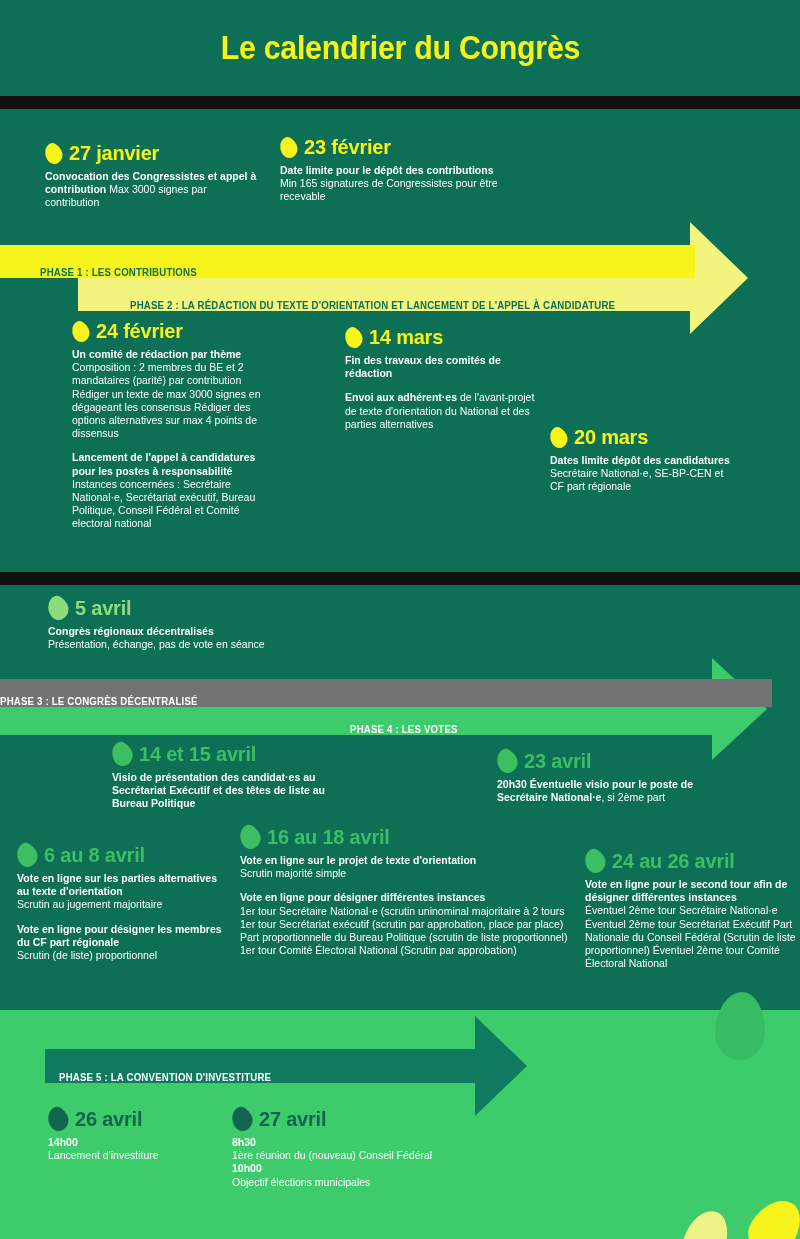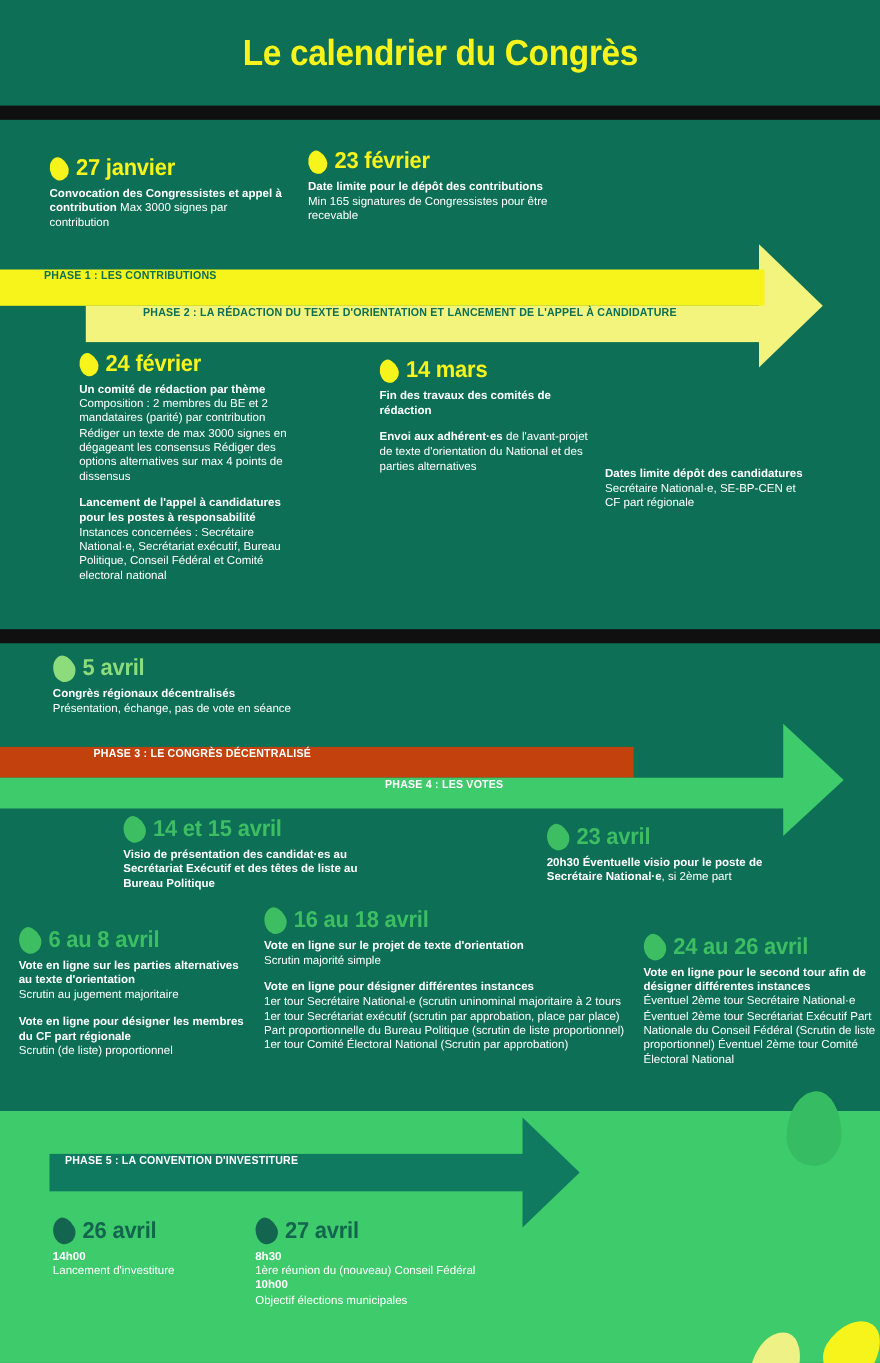--- a/index.html
+++ b/index.html
@@ -48,21 +48,21 @@
     font-family:"Liberation Sans Narrow","Liberation Sans",sans-serif;
     transform:scaleX(0.95); transform-origin:left center;
     white-space:nowrap;
   }
   .body-txt { font-size:10.5px; line-height:13.2px; color:#ffffff; }
   .body-txt b { font-weight:bold; }
   .body-txt .blk + .blk { margin-top:11px; }
 
   
   .arrowrow { position:absolute; left:0; width:800px; }
-  .bar { position:absolute; display:flex; align-items:flex-start; }
+  .bar { position:absolute; display:flex; align-items:flex-end; }
   .bar span {
     font-size:10.5px; font-weight:bold; letter-spacing:0.2px;
     font-family:"Liberation Sans Narrow","Liberation Sans",sans-serif;
     transform:scaleX(0.92); transform-origin:left center;
     white-space:nowrap;
   }
   .head {
     position:absolute; width:0; height:0;
     border-style:solid; border-color:transparent;
   }
@@ -133,20 +133,24 @@
         <span class="date-txt" style="color:#F7F41B;">14 mars</span>
       </div>
       <div class="body-txt">
         <div class="blk"><b>Fin des travaux des comités de rédaction</b></div>
         <div class="blk"><b>Envoi aux adhérent·es</b>
           <span>de l'avant-projet de texte d'orientation du National et des parties alternatives</span></div>
       </div>
     </div>
 
     <div class="entry" style="left:550px; top:316px; width:185px;">
+      <div class="date-line">
+        <span class="leaf" style="background:#F7F41B;"></span>
+        <span class="date-txt" style="color:#F7F41B;">20 mars</span>
+      </div>
       <div class="body-txt">
         <div class="blk"><b>Dates limite dépôt des candidatures</b>
           <span>Secrétaire National·e, SE-BP-CEN et CF part régionale</span></div>
       </div>
     </div>
   </div>
 
   <div class="band divider" style="top:572px; height:13px;"></div>
 
   <div class="band" style="top:585px; height:425px; background:#0d6f55;">
@@ -157,21 +161,21 @@
         <span class="date-txt" style="color:#8DDC7C;">5 avril</span>
       </div>
       <div class="body-txt">
         <div class="blk"><b>Congrès régionaux décentralisés</b><br>
           <span>Présentation, échange, pas de vote en séance</span></div>
       </div>
     </div>
 
     <div class="arrowrow" style="top:94px; height:60px;">
       <div class="head" style="left:712px; top:-21px; border-width:51px 0 51px 55px; border-left-color:#3DCB6B;"></div>
-      <div class="bar" style="left:0; top:0; width:576px; height:28px; background:#c2410c; padding-left:85px;">
+      <div class="bar" style="left:0; top:0; width:772px; height:28px; background:#737373; ">
         <span style="color:#ffffff;">PHASE 3 : LE CONGRÈS DÉCENTRALISÉ</span>
       </div>
       <div class="bar" style="left:0; top:28px; width:718px; height:28px; background:#3DCB6B; padding-left:350px;">
         <span style="color:#ffffff;">PHASE 4 : LES VOTES</span>
       </div>
     </div>
 
     <div class="entry" style="left:112px; top:157px; width:250px;">
       <div class="date-line">
         <span class="leaf lg" style="background:#3DBE63;"></span>

